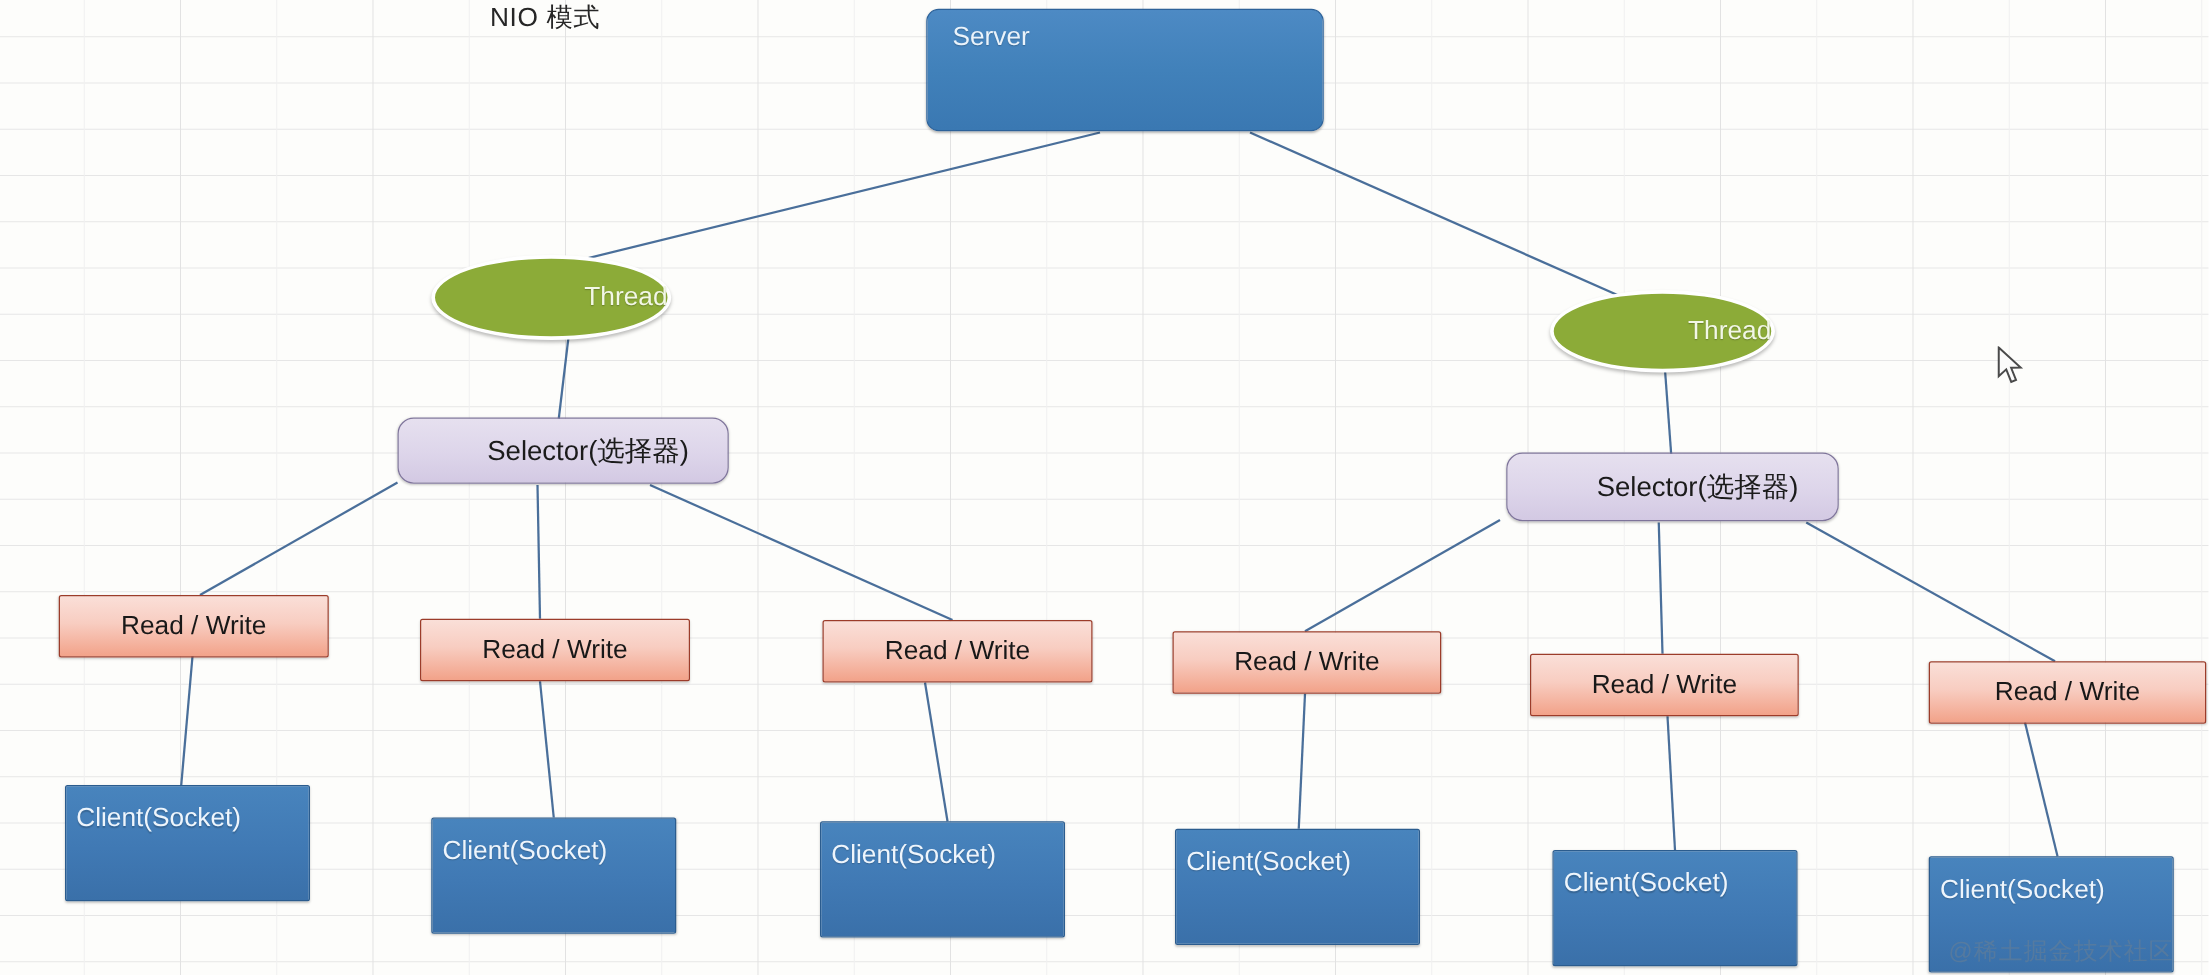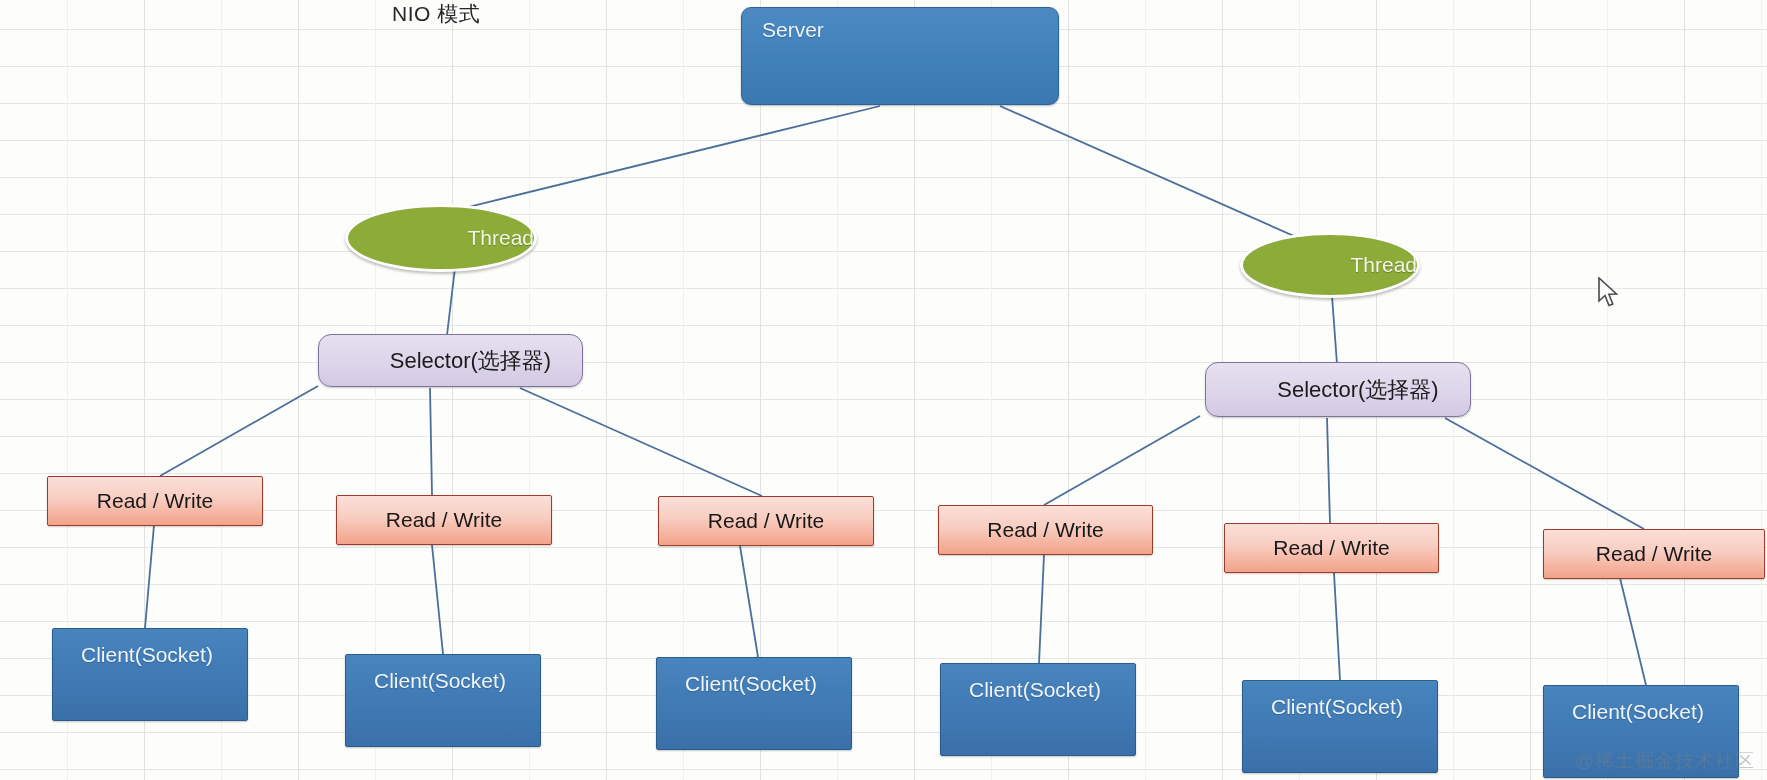--- a/index.html
+++ b/index.html
@@ -122,32 +122,32 @@
   }
 
   
   .node-client {
     border-radius: 2px;
     background: linear-gradient(to bottom, #4884bd 0%, #4079b4 55%, #3a70a9 100%);
     border: 1.6px solid #2b5c8e;
     box-shadow: 0 1px 2px rgba(0,0,0,0.22);
     align-items: flex-start;
     justify-content: flex-start;
-    padding: 14px 0 0 28px;
+    padding: 14px 0 0 8px;
   }
   .node-client .node-label {
     color: #eef5fc;
     font-size: 21px;
     text-shadow: 0 1px 1px rgba(0,0,0,0.2);
   }
 
   
   .watermark {
     position: absolute;
-    right: 12px;
+    right: 28px;
     bottom: 6px;
     font-size: 19px;
     color: rgba(120,130,140,0.42);
     letter-spacing: 1px;
     white-space: nowrap;
   }
 
   
   .cursor {
     position: absolute;

